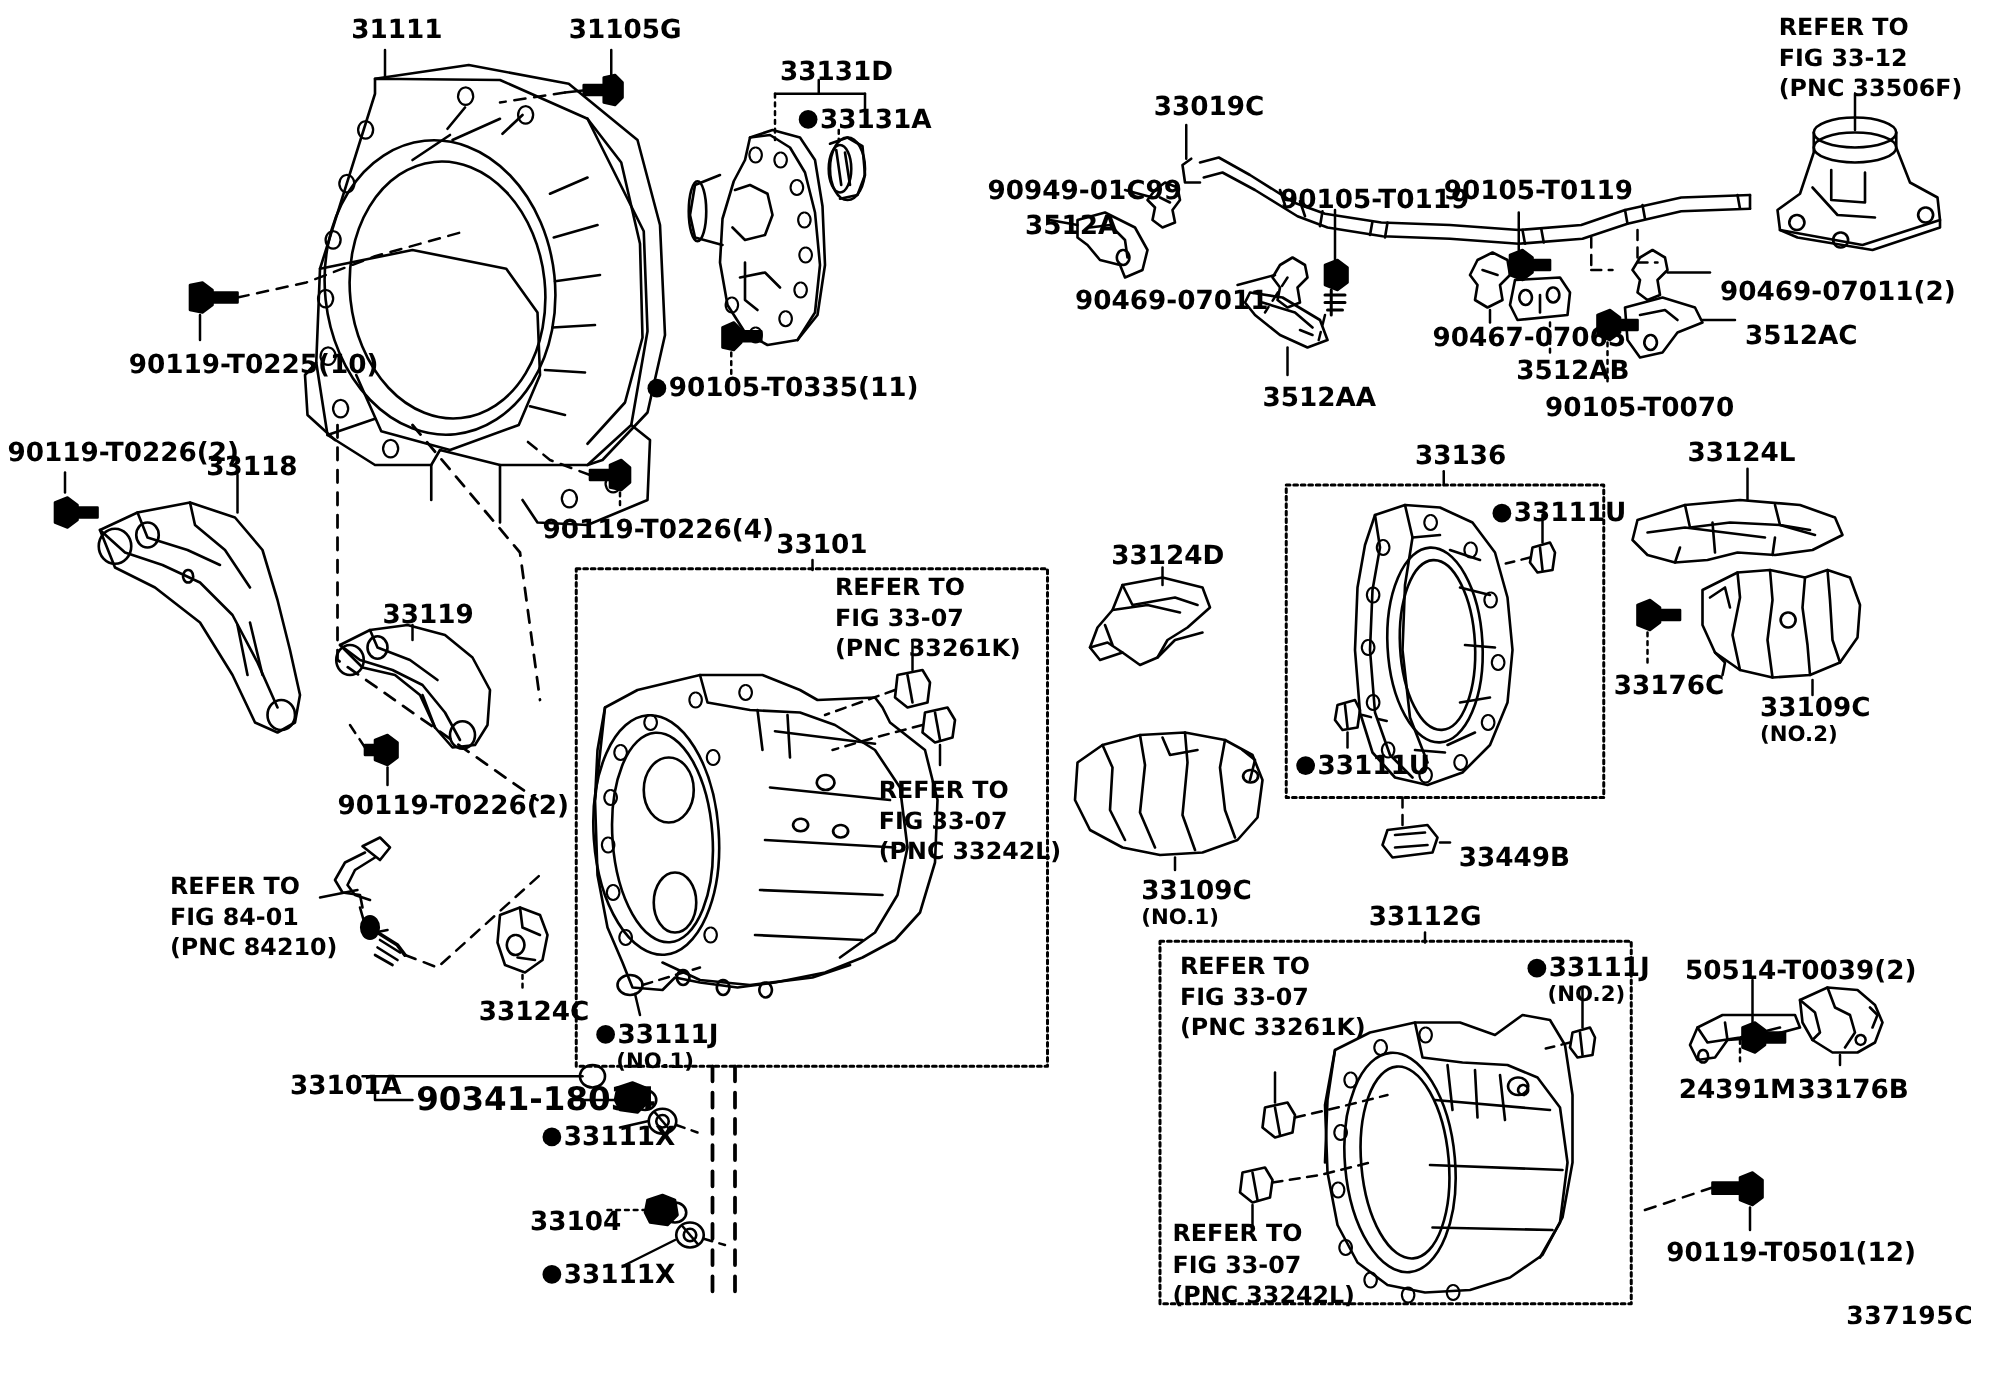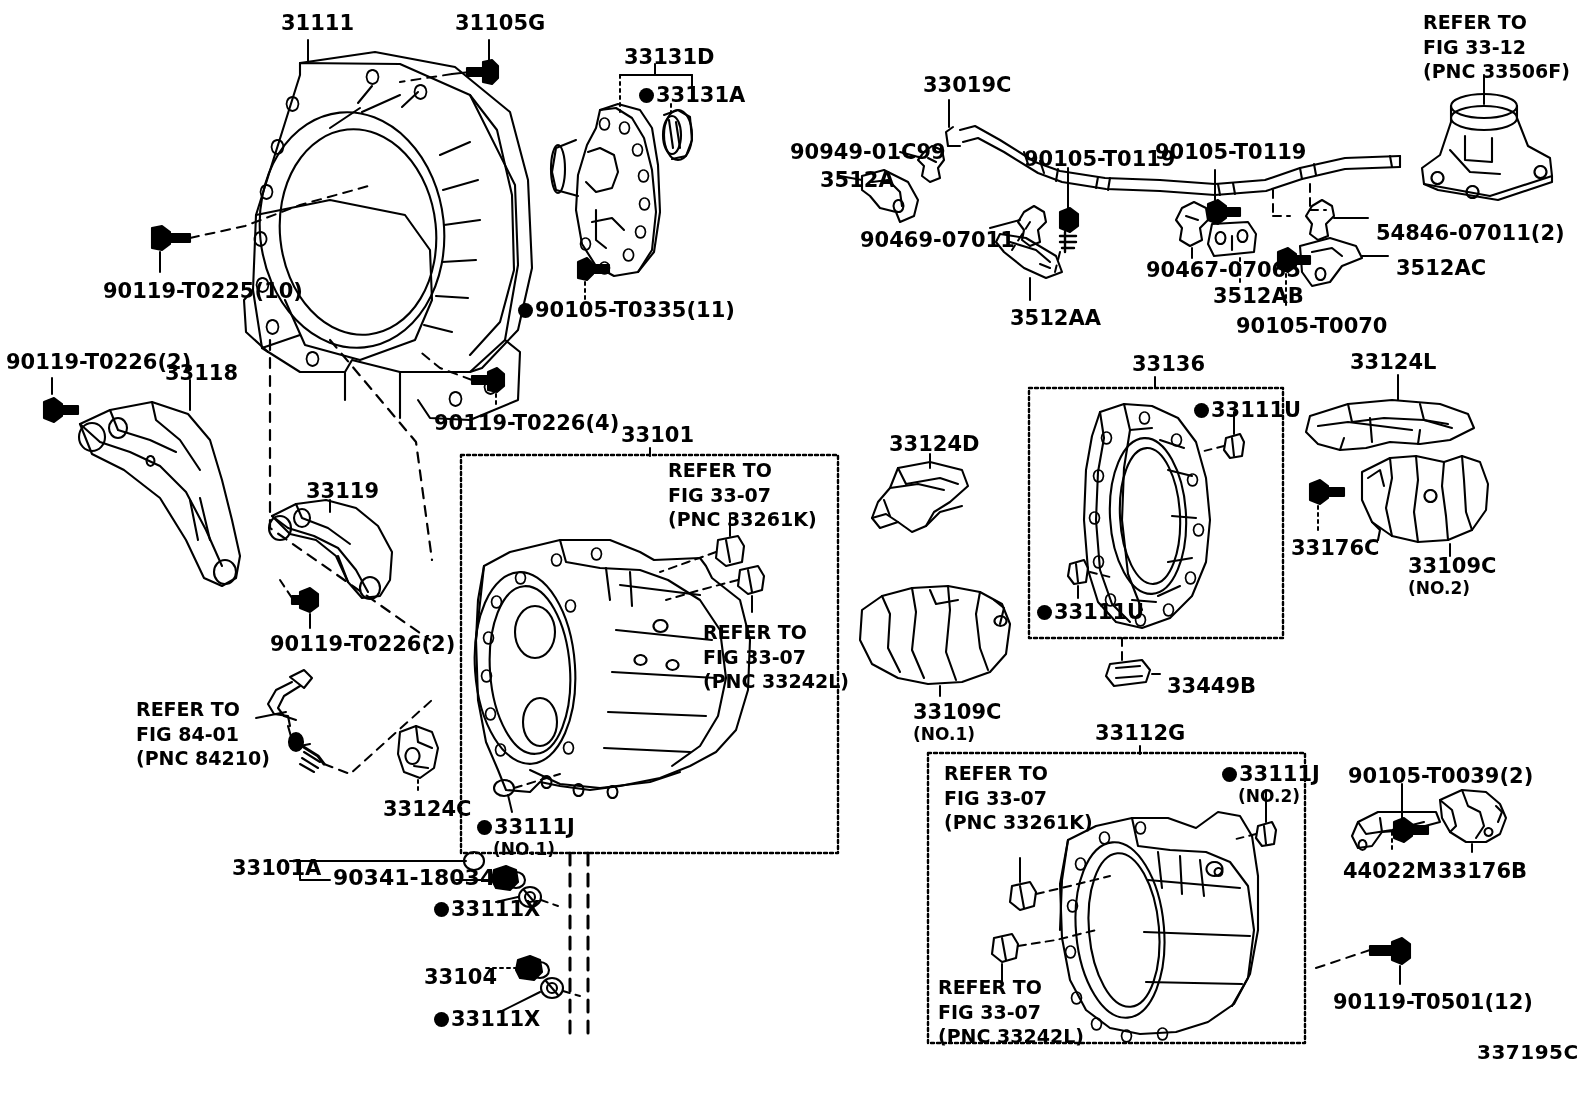--- a/index.html
+++ b/index.html
@@ -2,21 +2,21 @@
 <html><head>
 <meta charset="utf-8">
 <style>
   html,body{margin:0;padding:0;background:#fff;}
   body{width:1592px;height:1099px;position:relative;overflow:hidden;
        font-family:"DejaVu Sans",sans-serif;color:#000;}
   #stage{position:absolute;left:0;top:0;width:1592px;height:789px;}
   svg.art{position:absolute;left:0;top:0;width:1592px;height:1099px;overflow:visible;}
   .lbl{position:absolute;font-family:"DejaVu Sans",sans-serif;font-weight:bold;
        font-size:21px;letter-spacing:0px;white-space:nowrap;line-height:1.12;}
-  .lbl.s19{font-size:22px;}
+  .lbl.s19{font-size:26px;}
   .refbox{position:absolute;font-weight:bold;font-size:19px;line-height:1.30;white-space:pre;}
   .sub{font-size:17px;}
   .dot{display:inline-block;width:15px;height:15px;border-radius:50%;background:#000;
        vertical-align:-1px;margin-right:2px;}
   .legend{position:absolute;font-weight:bold;}
   .legend div{display:flex;align-items:center;gap:9px;margin-bottom:7px;font-size:20px;}
   .legend .dot{width:17px;height:17px;margin:0;}
   #fignum{position:absolute;font-weight:bold;font-size:20px;letter-spacing:0.5px;}
 </style>
 </head>
@@ -577,21 +577,21 @@
       <div class="lbl" style="left: 923px; top: 74px;"><span>33019C</span></div>
       <div class="lbl" style="left: 790px; top: 141px;"><span>90949-01C99</span></div>
       <div class="lbl" style="left: 790px; top: 169px; margin-left: 30px;"><span>3512A</span></div>
       <div class="lbl" style="left: 1024px; top: 148px;"><span>90105-T0119</span></div>
       <div class="lbl" style="left: 1155px; top: 141px;"><span>90105-T0119</span></div>
       <div class="lbl" style="left: 860px; top: 229px;"><span>90469-07011</span></div>
       <div class="lbl" style="left: 1146px; top: 259px;"><span>90467-07065</span></div>
       <div class="lbl" style="left: 1010px; top: 307px;"><span>3512AA</span></div>
       <div class="lbl" style="left: 1213px; top: 285px;"><span>3512AB</span></div>
       <div class="lbl" style="left: 1236px; top: 315px;"><span>90105-T0070</span></div>
-      <div class="lbl" style="left: 1376px; top: 222px;"><span>54846-07011(2)</span></div>
+      <div class="lbl" style="left: 1376px; top: 222px;"><span>90469-07011(2)</span></div>
       <div class="lbl" style="left: 1396px; top: 257px;"><span>3512AC</span></div>
       <div class="lbl" style="left: 103px; top: 280px;"><span>90119-T0225(10)</span></div>
       <div class="lbl" style="left: 518px; top: 299px;"><span class="dot"></span><span>90105-T0335(11)</span></div>
       <div class="lbl" style="left: 6px; top: 351px;"><span>90119-T0226(2)</span></div>
       <div class="lbl" style="left: 165px; top: 362px;"><span>33118</span></div>
       <div class="lbl" style="left: 434px; top: 412px;"><span>90119-T0226(4)</span></div>
       <div class="lbl" style="left: 621px; top: 424px;"><span>33101</span></div>
       <div class="lbl" style="left: 306px; top: 480px;"><span>33119</span></div>
       <div class="lbl" style="left: 270px; top: 633px;"><span>90119-T0226(2)</span></div>
       <div class="lbl" style="left: 383px; top: 798px;"><span>33124C</span></div>
@@ -605,22 +605,22 @@
       <div class="lbl" style="left: 1132px; top: 353px;"><span>33136</span></div>
       <div class="lbl" style="left: 1194px; top: 399px;"><span class="dot"></span><span>33111U</span></div>
       <div class="lbl" style="left: 1037px; top: 601px;"><span class="dot"></span><span>33111U</span></div>
       <div class="lbl" style="left: 1350px; top: 351px;"><span>33124L</span></div>
       <div class="lbl" style="left: 1291px; top: 537px;"><span>33176C</span></div>
       <div class="lbl" style="left: 1408px; top: 555px;"><span>33109C</span><div class="sub" style="margin-left: 0px;">(NO.2)</div></div>
       <div class="lbl" style="left: 913px; top: 701px;"><span>33109C</span><div class="sub" style="margin-left: 0px;">(NO.1)</div></div>
       <div class="lbl" style="left: 1167px; top: 675px;"><span>33449B</span></div>
       <div class="lbl" style="left: 1095px; top: 722px;"><span>33112G</span></div>
       <div class="lbl" style="left: 1222px; top: 763px;"><span class="dot"></span><span>33111J</span><div class="sub" style="margin-left: 16px;">(NO.2)</div></div>
-      <div class="lbl" style="left: 1348px; top: 765px;"><span>90105-T0039(2)</span></div>
-      <div class="lbl" style="left: 1343px; top: 860px;"><span>44022M</span></div>
+      <div class="lbl" style="left: 1348px; top: 765px;"><span>50514-T0039(2)</span></div>
+      <div class="lbl" style="left: 1343px; top: 860px;"><span>24391M</span></div>
       <div class="lbl" style="left: 1438px; top: 860px;"><span>33176B</span></div>
       <div class="lbl" style="left: 1333px; top: 991px;"><span>90119-T0501(12)</span></div>
       <div class="refbox" style="left: 1423px; top: 10px;"><div>REFER TO</div><div>FIG 33-12</div><div>(PNC 33506F)</div></div>
       <div class="refbox" style="left: 668px; top: 458px;"><div>REFER TO</div><div>FIG 33-07</div><div>(PNC 33261K)</div></div>
       <div class="refbox" style="left: 703px; top: 620px;"><div>REFER TO</div><div>FIG 33-07</div><div>(PNC 33242L)</div></div>
       <div class="refbox" style="left: 136px; top: 697px;"><div>REFER TO</div><div>FIG 84-01</div><div>(PNC 84210)</div></div>
       <div class="refbox" style="left: 944px; top: 761px;"><div>REFER TO</div><div>FIG 33-07</div><div>(PNC 33261K)</div></div>
       <div class="refbox" style="left: 938px; top: 975px;"><div>REFER TO</div><div>FIG 33-07</div><div>(PNC 33242L)</div></div>
     </div>
 

